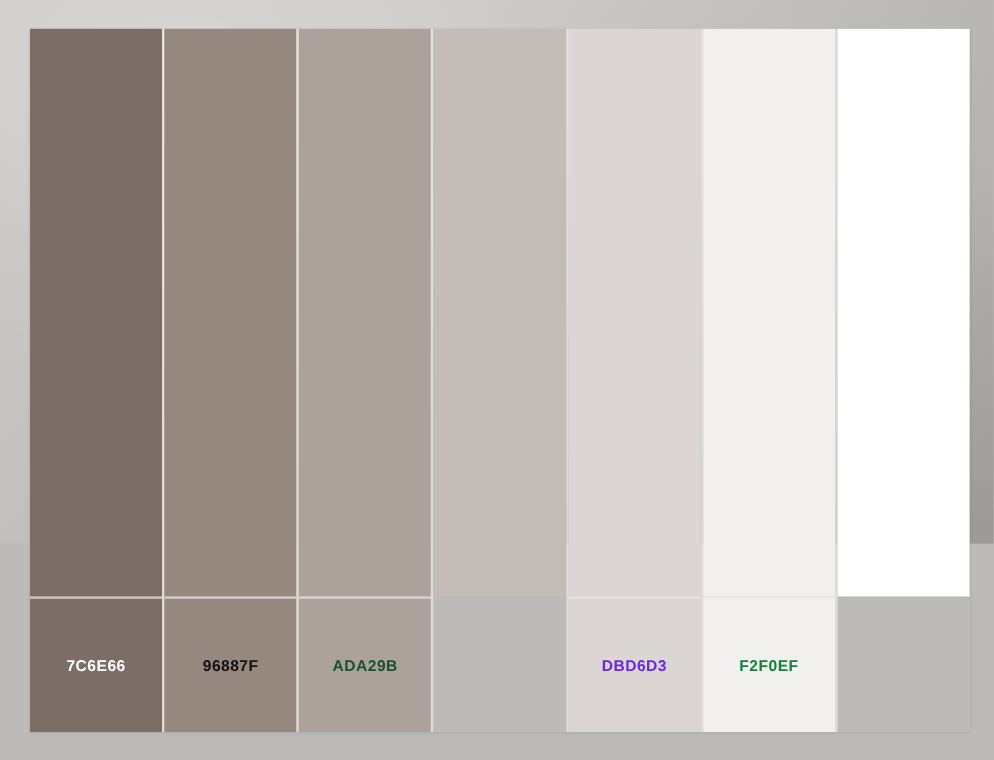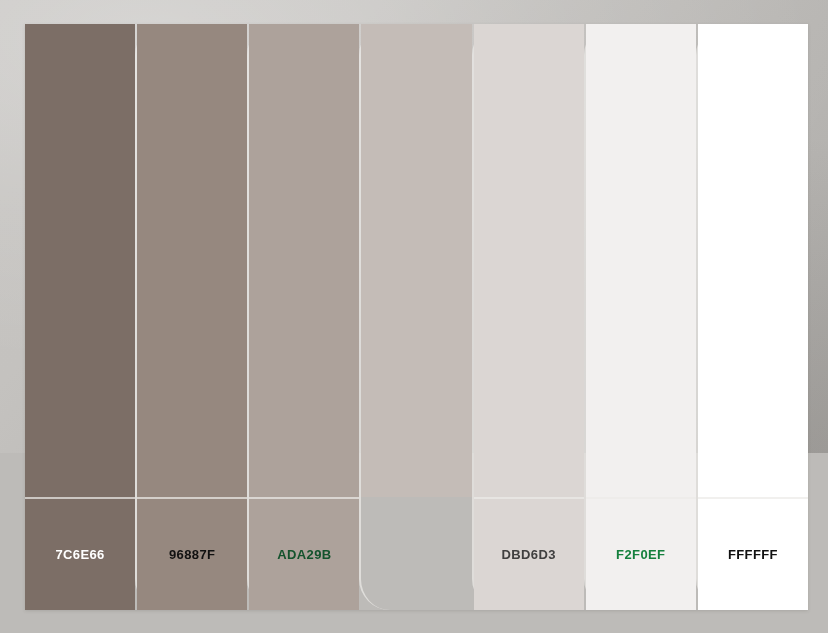--- a/index.html
+++ b/index.html
@@ -63,21 +63,20 @@
     flex: 1 1 0;
     display: flex;
     flex-direction: column;
     min-width: 0;
     position: relative;
   }
 
   
   .swatch-column + .swatch-column {
     border-left: 2px solid rgba(236,234,232,0.72);
-    border-radius: 31px;
   }
 
   .swatch-chip {
     flex: 0 0 473px;
     height: 473px;
   }
 
   .swatch-label {
     flex: 1 1 auto;
     display: flex;
@@ -124,31 +123,28 @@
         <div class="swatch-chip" style="background-color: rgb(173, 162, 155);"></div>
         <div class="swatch-label" style="background-color: rgb(173, 162, 155); color: #14532d;">
           <span class="label-text">ADA29B</span>
         </div>
       </div>
       <div class="swatch-column">
         <div class="swatch-chip" style="background-color: rgb(196, 188, 183);"></div>
       </div>
       <div class="swatch-column">
         <div class="swatch-chip" style="background-color: rgb(219, 214, 211);"></div>
-        <div class="swatch-label" style="background-color: rgb(219, 214, 211); color: #404040;">
+        <div class="swatch-label" style="background-color: rgb(219, 214, 211); color: #6d28d9;">
           <span class="label-text">DBD6D3</span>
         </div>
       </div>
       <div class="swatch-column">
         <div class="swatch-chip" style="background-color: rgb(242, 240, 239);"></div>
         <div class="swatch-label" style="background-color: rgb(242, 240, 239); color: #15803d;">
           <span class="label-text">F2F0EF</span>
         </div>
       </div>
       <div class="swatch-column">
         <div class="swatch-chip" style="background-color: rgb(255, 255, 255);"></div>
-        <div class="swatch-label" style="background-color: rgb(255, 255, 255); color: rgb(17, 17, 17);">
-          <span class="label-text">FFFFFF</span>
-        </div>
       </div>
     </div>
 
 </div>
 
 </body></html>

